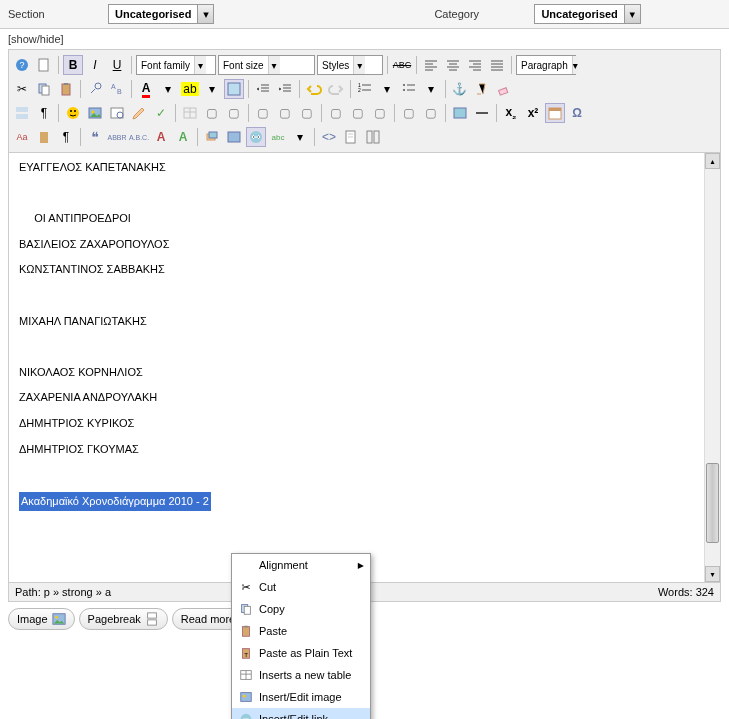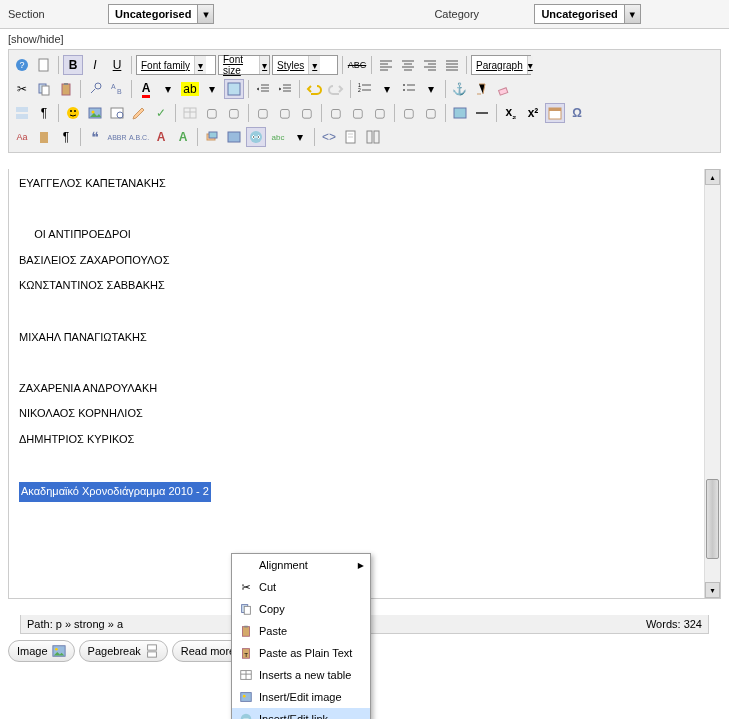--- a/index.html
+++ b/index.html
@@ -10,32 +10,32 @@
 .top-row .sel-wrap.last { margin-right: 0; }
 .top-row .sel-wrap span { padding: 0 6px; font-size: 11px; font-weight: bold; }
 .top-row .sel-wrap .arrow { width: 16px; height: 18px; background: linear-gradient(#f0f0f0,#d0d0d0); border-left: 1px solid #999; display: flex; align-items: center; justify-content: center; }
 .showhide { padding: 4px 8px; font-size: 11px; color: #333; }
 .showhide a { color: #333; text-decoration: none; }
 .toolbar-panel { background: #f0f0f0; border: 1px solid #ccc; margin: 0 8px; padding: 3px; }
 .tb-row { display: flex; align-items: center; gap: 2px; padding: 2px 0; flex-wrap: wrap; }
 .tb-btn { width: 20px; height: 20px; display: inline-flex; align-items: center; justify-content: center; font-size: 12px; cursor: pointer; border: 1px solid transparent; }
 .tb-btn.active { border: 1px solid #aac; background: #dde; }
 .tb-sep { width: 1px; height: 18px; background: #bbb; margin: 0 2px; }
-.tb-sel { display: inline-flex; align-items: center; height: 20px; background: #fff; border: 1px solid #999; font-size: 10px; text-decoration: underline; }
+.tb-sel { display: inline-flex; align-items: center; height: 20px; background: #fff; border: 1px solid #999; font-size: 10px; }
 .tb-sel span { padding: 0 4px; }
 .tb-sel .arr { width: 12px; height: 18px; display: flex; align-items: center; justify-content: center; border-left: 1px solid #ccc; background: #eee; }
-.editor-area { margin: 16px 8px; border: 1px solid #ccc; border-top: none; height: 430px; position: relative; overflow: hidden; background: #fff; }
+.editor-area { margin: 0 8px; border: 1px solid #ccc; border-top: none; height: 430px; position: relative; overflow: hidden; background: #fff; }
 .editor-content { padding: 6px 10px; font-size: 11px; line-height: 1.6; height: 100%; overflow-y: auto; }
 .editor-content p { margin-bottom: 8px; }
 .selected-text { background: #3a70d0; color: #fff; display: inline-block; padding: 1px 2px; }
 .scrollbar { position: absolute; right: 0; top: 0; width: 16px; height: 100%; background: #f0f0f0; border-left: 1px solid #ddd; }
 .scrollbar .btn-up, .scrollbar .btn-down { height: 16px; background: #e0e0e0; border: 1px solid #bbb; display: flex; align-items: center; justify-content: center; font-size: 8px; }
 .scrollbar .btn-down { position: absolute; bottom: 0; width: 100%; }
 .scrollbar .thumb { position: absolute; left: 1px; right: 1px; top: 310px; height: 80px; background: linear-gradient(90deg,#e0e0e0,#c8c8c8,#e0e0e0); border: 1px solid #999; border-radius: 2px; }
-.statusbar { margin: 0 20px; background: #f0f0f0; border: 1px solid #ccc; border-top: none; display: flex; justify-content: space-between; padding: 3px 6px; font-size: 11px; }
+.statusbar { margin: 0 8px; background: #f0f0f0; border: 1px solid #ccc; border-top: none; display: flex; justify-content: space-between; padding: 3px 6px; font-size: 11px; }
 .button-row { padding: 6px 8px; display: flex; gap: 4px; }
 .bbtn { display: inline-flex; align-items: center; gap: 4px; padding: 3px 8px; background: linear-gradient(#fdfdfd,#e8e8e8); border: 1px solid #bbb; border-radius: 11px; font-size: 11px; cursor: pointer; }
 .context-menu { position: absolute; left: 231px; top: 553px; width: 140px; background: #fff; border: 1px solid #999; box-shadow: 2px 2px 5px rgba(0,0,0,0.3); z-index: 100; }
 .cm-item { display: flex; align-items: center; padding: 3px 6px; font-size: 11px; cursor: pointer; }
 .cm-item.hovered { background: #cde4ff; }
 .cm-item .cm-icon { width: 16px; height: 16px; margin-right: 5px; display: inline-flex; align-items: center; justify-content: center; font-size: 11px; }
 .cm-item .cm-arrow { margin-left: auto; font-size: 8px; }
 .svgicon { width: 16px; height: 16px; }
 </style>
 </head>
@@ -80,21 +80,21 @@
         <i>I</i>
       </div>
     <div class="tb-btn">
         <u>U</u>
       </div>
     <div class="tb-sep"></div>
     <div class="tb-sel" style="width:80px">
         <span>Font family</span>
         <div class="arr">▾</div>
       </div>
-    <div class="tb-sel" style="width:52px">
+    <div class="tb-sel" style="width:97px">
         <span>Font size</span>
         <div class="arr">▾</div>
       </div>
     <div class="tb-sel" style="width:66px">
         <span>Styles</span>
         <div class="arr">▾</div>
       </div>
     <div class="tb-sep"></div>
     <div class="tb-btn">
         <span style="text-decoration:line-through;font-size:9px">ABC</span>
@@ -378,23 +378,24 @@
 <div class="editor-area">
   <div class="editor-content">
     <p>ΕΥΑΓΓΕΛΟΣ ΚΑΠΕΤΑΝΑΚΗΣ</p>
     <p>&nbsp;</p>
     <p style="white-space:pre">     ΟΙ ΑΝΤΙΠΡΟΕΔΡΟΙ</p>
     <p>ΒΑΣΙΛΕΙΟΣ ΖΑΧΑΡΟΠΟΥΛΟΣ</p>
     <p>ΚΩΝΣΤΑΝΤΙΝΟΣ ΣΑΒΒΑΚΗΣ</p>
     <p>&nbsp;</p>
     <p>ΜΙΧΑΗΛ ΠΑΝΑΓΙΩΤΑΚΗΣ</p>
     <p>&nbsp;</p>
+    <p>ΝΙΚΟΛΑΟΣ ΚΟΡΝΗΛΙΟΣ</p>
     <p>ΖΑΧΑΡΕΝΙΑ ΑΝΔΡΟΥΛΑΚΗ</p>
-    <p>ΝΙΚΟΛΑΟΣ ΚΟΡΝΗΛΙΟΣ</p>
     <p>ΔΗΜΗΤΡΙΟΣ ΚΥΡΙΚΟΣ</p>
+    <p>ΔΗΜΗΤΡΙΟΣ ΓΚΟΥΜΑΣ</p>
     <p>&nbsp;</p>
     <p><span class="selected-text">Ακαδημαϊκό Χρονοδιάγραμμα 2010 - 2</span></p>
   </div>
   <div class="scrollbar">
     <div class="btn-up">▴</div>
     <div class="thumb"></div>
     <div class="btn-down">▾</div>
   </div>
 </div>
 

